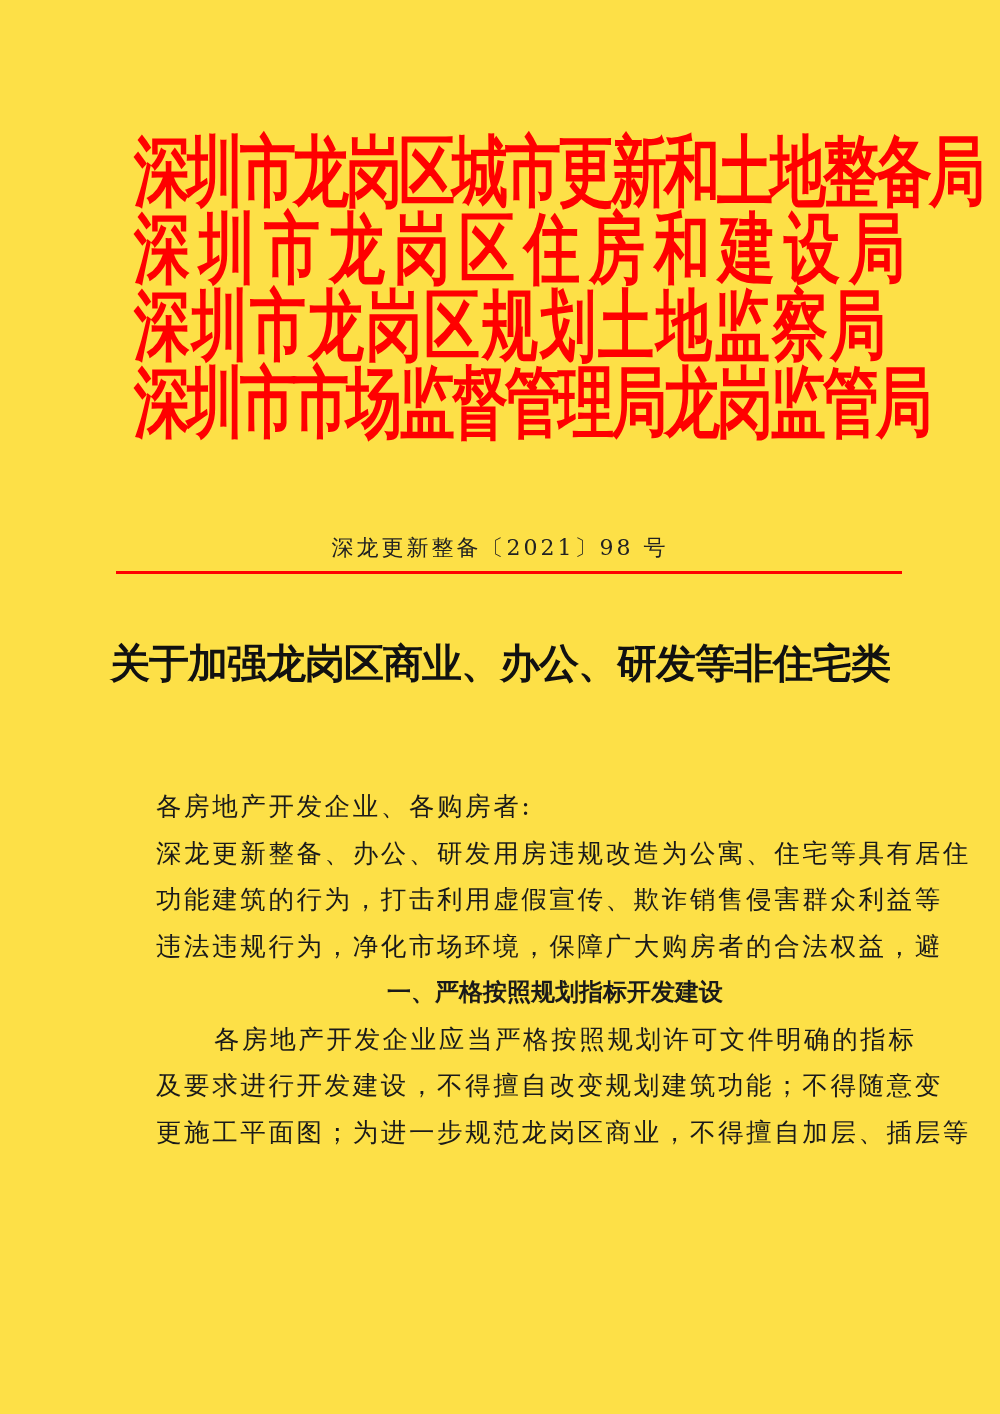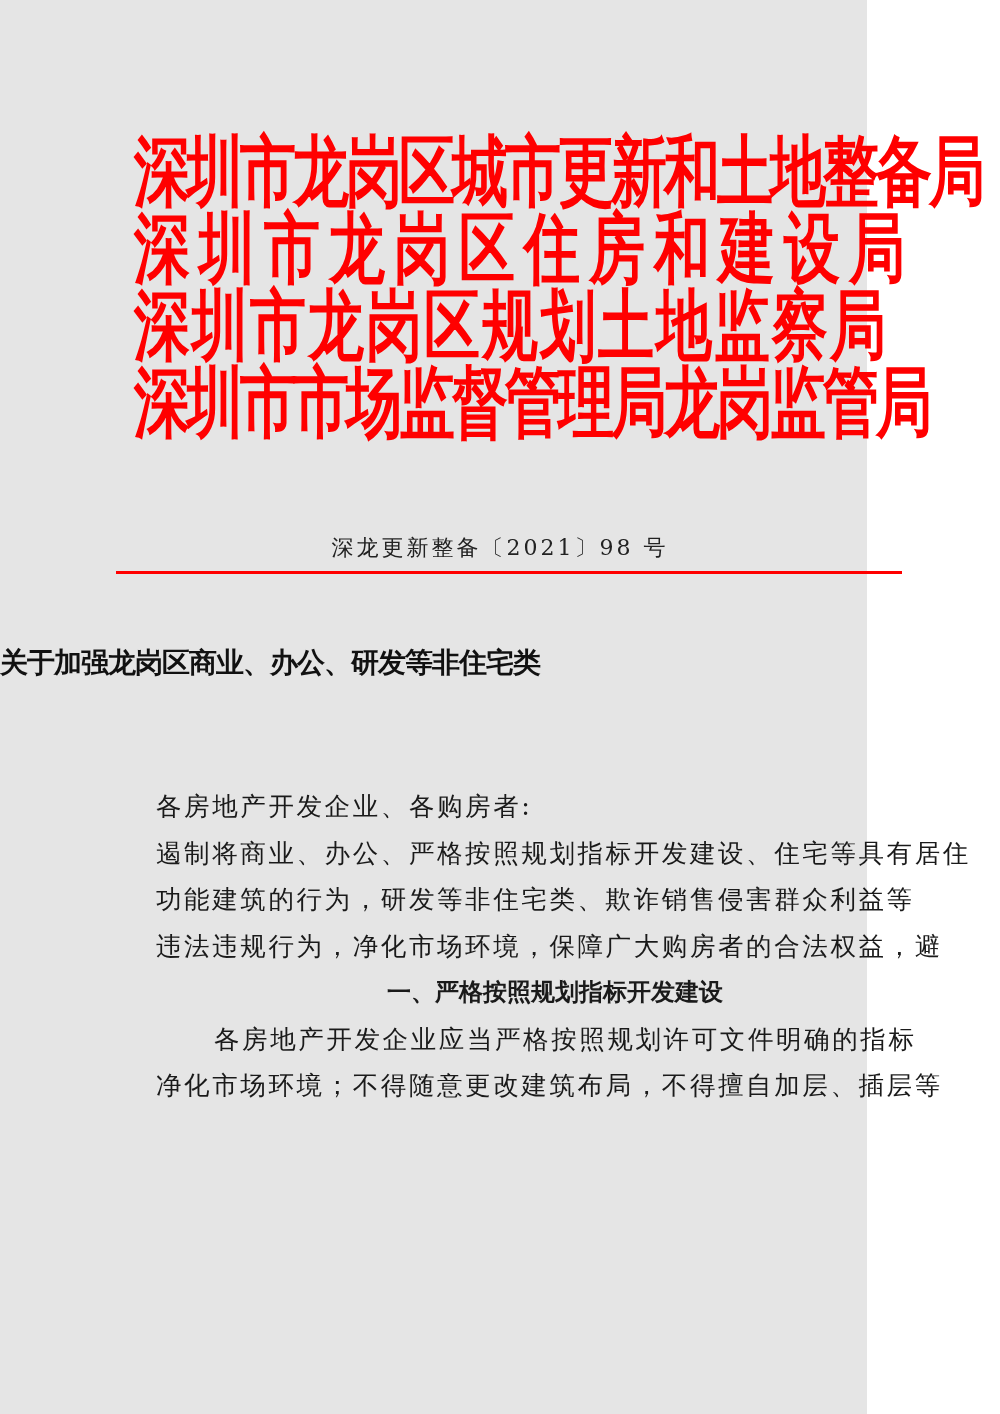--- a/index.html
+++ b/index.html
@@ -1,17 +1,17 @@
 <!DOCTYPE html>
 <html><head>
 <meta charset="utf-8">
 <style>
   html, body { margin: 0; padding: 0; background: #ffffff; }
   body { width: 1000px; height: 1414px; position: relative; overflow: hidden; }
-  .page { position: absolute; left: 0; top: 0; width: 867px; height: 1414px; background: #e5e5e5; }
+  .page { position: absolute; left: 0; top: 0; width: 1000px; height: 1414px; background: #fde047; }
 
   .issuer-block { position: absolute; left: 134px; top: 118px; width: 734px; }
   .issuer-line {
     display: block;
     height: 77px;
     color: #ff0000;
     font-family: "DejaVu Serif", "Liberation Serif", serif;
     font-weight: bold;
     font-size: 56px;
     line-height: 77px;
@@ -31,24 +31,24 @@
     margin-top: 36px;
   }
 
   .red-rule {
     position: absolute; left: 116px; top: 571px; width: 786px; height: 3px;
     background: #ff0000;
   }
 
   .doc-title {
     position: absolute; left: 0; width: 1000px; top: 640px;
-    text-align: left;
+    text-align: center;
     font-family: "DejaVu Serif", "Liberation Serif", serif;
     font-weight: bold;
-    font-size: 28px; color: #111;
+    font-size: 40px; color: #111;
     line-height: 46px;
     letter-spacing: -1px;
   }
   .doc-title .title-line { display: block; }
 
   .body-text {
     position: absolute; left: 136px; top: 783px; width: 740px;
     font-family: "DejaVu Serif", "Liberation Serif", serif;
     font-size: 25.5px; color: #1a1a1a;
     line-height: 46.5px;
@@ -79,21 +79,22 @@
   <div class="doc-number">深龙更新整备〔2021〕98 号</div>
 
   <div class="red-rule"></div>
 
   <div class="doc-title">
     <span class="title-line">关于加强龙岗区商业、办公、研发等非住宅类</span>
   </div>
 
   <div class="body-text">
     <span class="line">各房地产开发企业、各购房者:</span>
-    <span class="line">遏制将商业、办公、严格按照规划指标开发建设、住宅等具有居住</span>
-    <span class="line">功能建筑的行为，研发等非住宅类、欺诈销售侵害群众利益等</span>
+    <span class="line">深龙更新整备、办公、研发用房违规改造为公寓、住宅等具有居住</span>
+    <span class="line">功能建筑的行为，打击利用虚假宣传、欺诈销售侵害群众利益等</span>
     <span class="line">违法违规行为，净化市场环境，保障广大购房者的合法权益，避</span>
     <span class="line indent heading">一、严格按照规划指标开发建设</span>
     <span class="line indent">各房地产开发企业应当严格按照规划许可文件明确的指标</span>
-    <span class="line">净化市场环境；不得随意更改建筑布局，不得擅自加层、插层等</span>
+    <span class="line">及要求进行开发建设，不得擅自改变规划建筑功能；不得随意变</span>
+    <span class="line">更施工平面图；为进一步规范龙岗区商业，不得擅自加层、插层等</span>
   </div>
 
 </div>
 
 </body></html>

